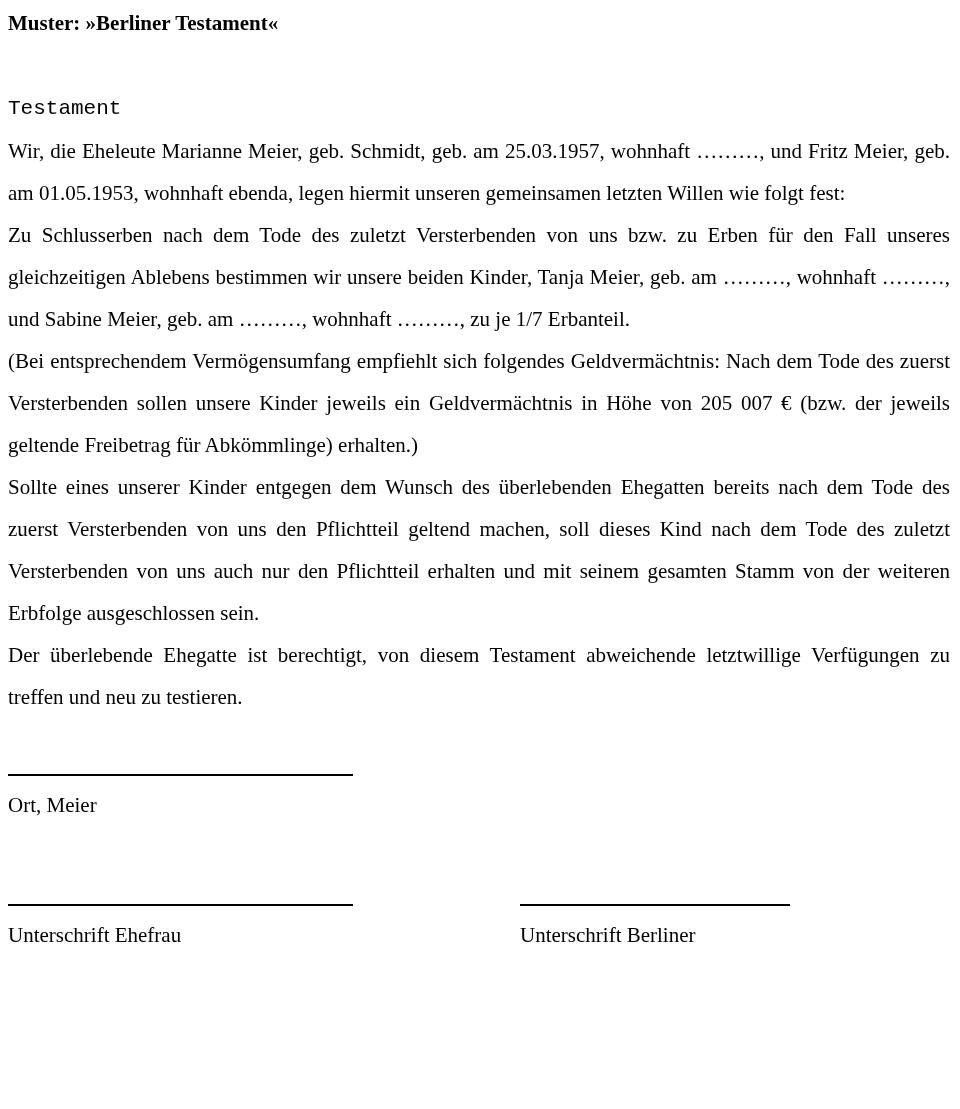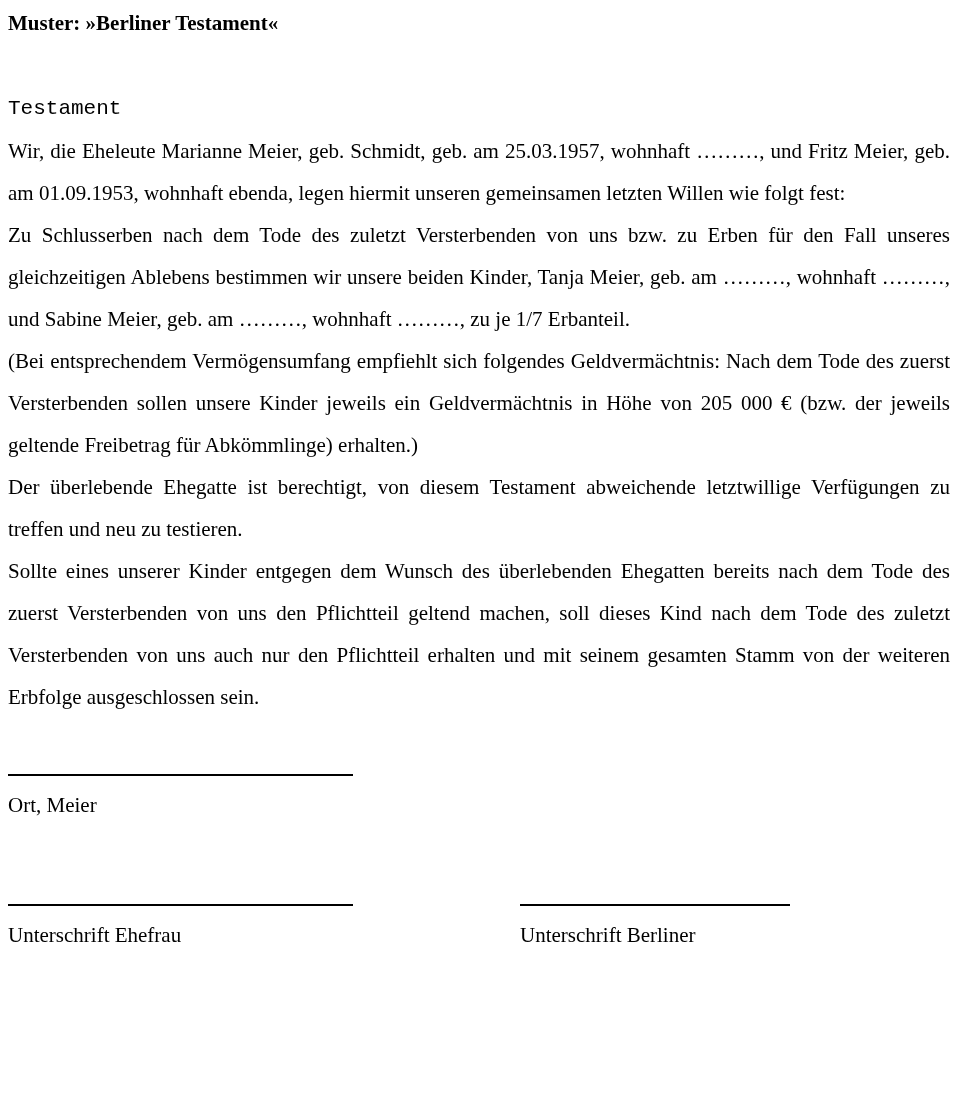--- a/index.html
+++ b/index.html
@@ -62,25 +62,25 @@
 </style>
 </head>
 <body>
 
 <div class="page">
 
   <h1 class="doc-title">Muster: »Berliner Testament«</h1>
 
   <div class="body-text">
     <p class="no-justify">Testament</p>
-    <p>Wir, die Eheleute Marianne Meier, geb. Schmidt, geb. am 25.03.1957, wohnhaft ………, und Fritz Meier, geb. am 01.09.1953, wohnhaft ebenda, legen hiermit unseren gemeinsamen letzten Willen wie folgt fest:</p>
+    <p>Wir, die Eheleute Marianne Meier, geb. Schmidt, geb. am 25.03.1957, wohnhaft ………, und Fritz Meier, geb. am 01.05.1953, wohnhaft ebenda, legen hiermit unseren gemeinsamen letzten Willen wie folgt fest:</p>
     <p>Zu Schlusserben nach dem Tode des zuletzt Versterbenden von uns bzw. zu Erben für den Fall unseres gleichzeitigen Ablebens bestimmen wir unsere beiden Kinder, Tanja Meier, geb. am ………, wohnhaft ………, und Sabine Meier, geb. am ………, wohnhaft ………, zu je 1/7 Erbanteil.</p>
-    <p>(Bei entsprechendem Vermögensumfang empfiehlt sich folgendes Geldvermächtnis: Nach dem Tode des zuerst Versterbenden sollen unsere Kinder jeweils ein Geldvermächtnis in Höhe von 205 000 € (bzw. der jeweils geltende Freibetrag für Abkömmlinge) erhalten.)</p>
+    <p>(Bei entsprechendem Vermögensumfang empfiehlt sich folgendes Geldvermächtnis: Nach dem Tode des zuerst Versterbenden sollen unsere Kinder jeweils ein Geldvermächtnis in Höhe von 205 007 € (bzw. der jeweils geltende Freibetrag für Abkömmlinge) erhalten.)</p>
+    <p>Sollte eines unserer Kinder entgegen dem Wunsch des überlebenden Ehegatten bereits nach dem Tode des zuerst Versterbenden von uns den Pflichtteil geltend machen, soll dieses Kind nach dem Tode des zuletzt Versterbenden von uns auch nur den Pflichtteil erhalten und mit seinem gesamten Stamm von der weiteren Erbfolge ausgeschlossen sein.</p>
     <p>Der überlebende Ehegatte ist berechtigt, von diesem Testament abweichende letztwillige Verfügungen zu treffen und neu zu testieren.</p>
-    <p>Sollte eines unserer Kinder entgegen dem Wunsch des überlebenden Ehegatten bereits nach dem Tode des zuerst Versterbenden von uns den Pflichtteil geltend machen, soll dieses Kind nach dem Tode des zuletzt Versterbenden von uns auch nur den Pflichtteil erhalten und mit seinem gesamten Stamm von der weiteren Erbfolge ausgeschlossen sein.</p>
   </div>
 
   <div class="sig-place-date">
     <div class="sig-line w-345"></div>
     <div class="sig-label">Ort, Meier</div>
   </div>
 
   <div class="sig-row">
     <div class="sig-col-left">
       <div class="sig-line w-345"></div>

